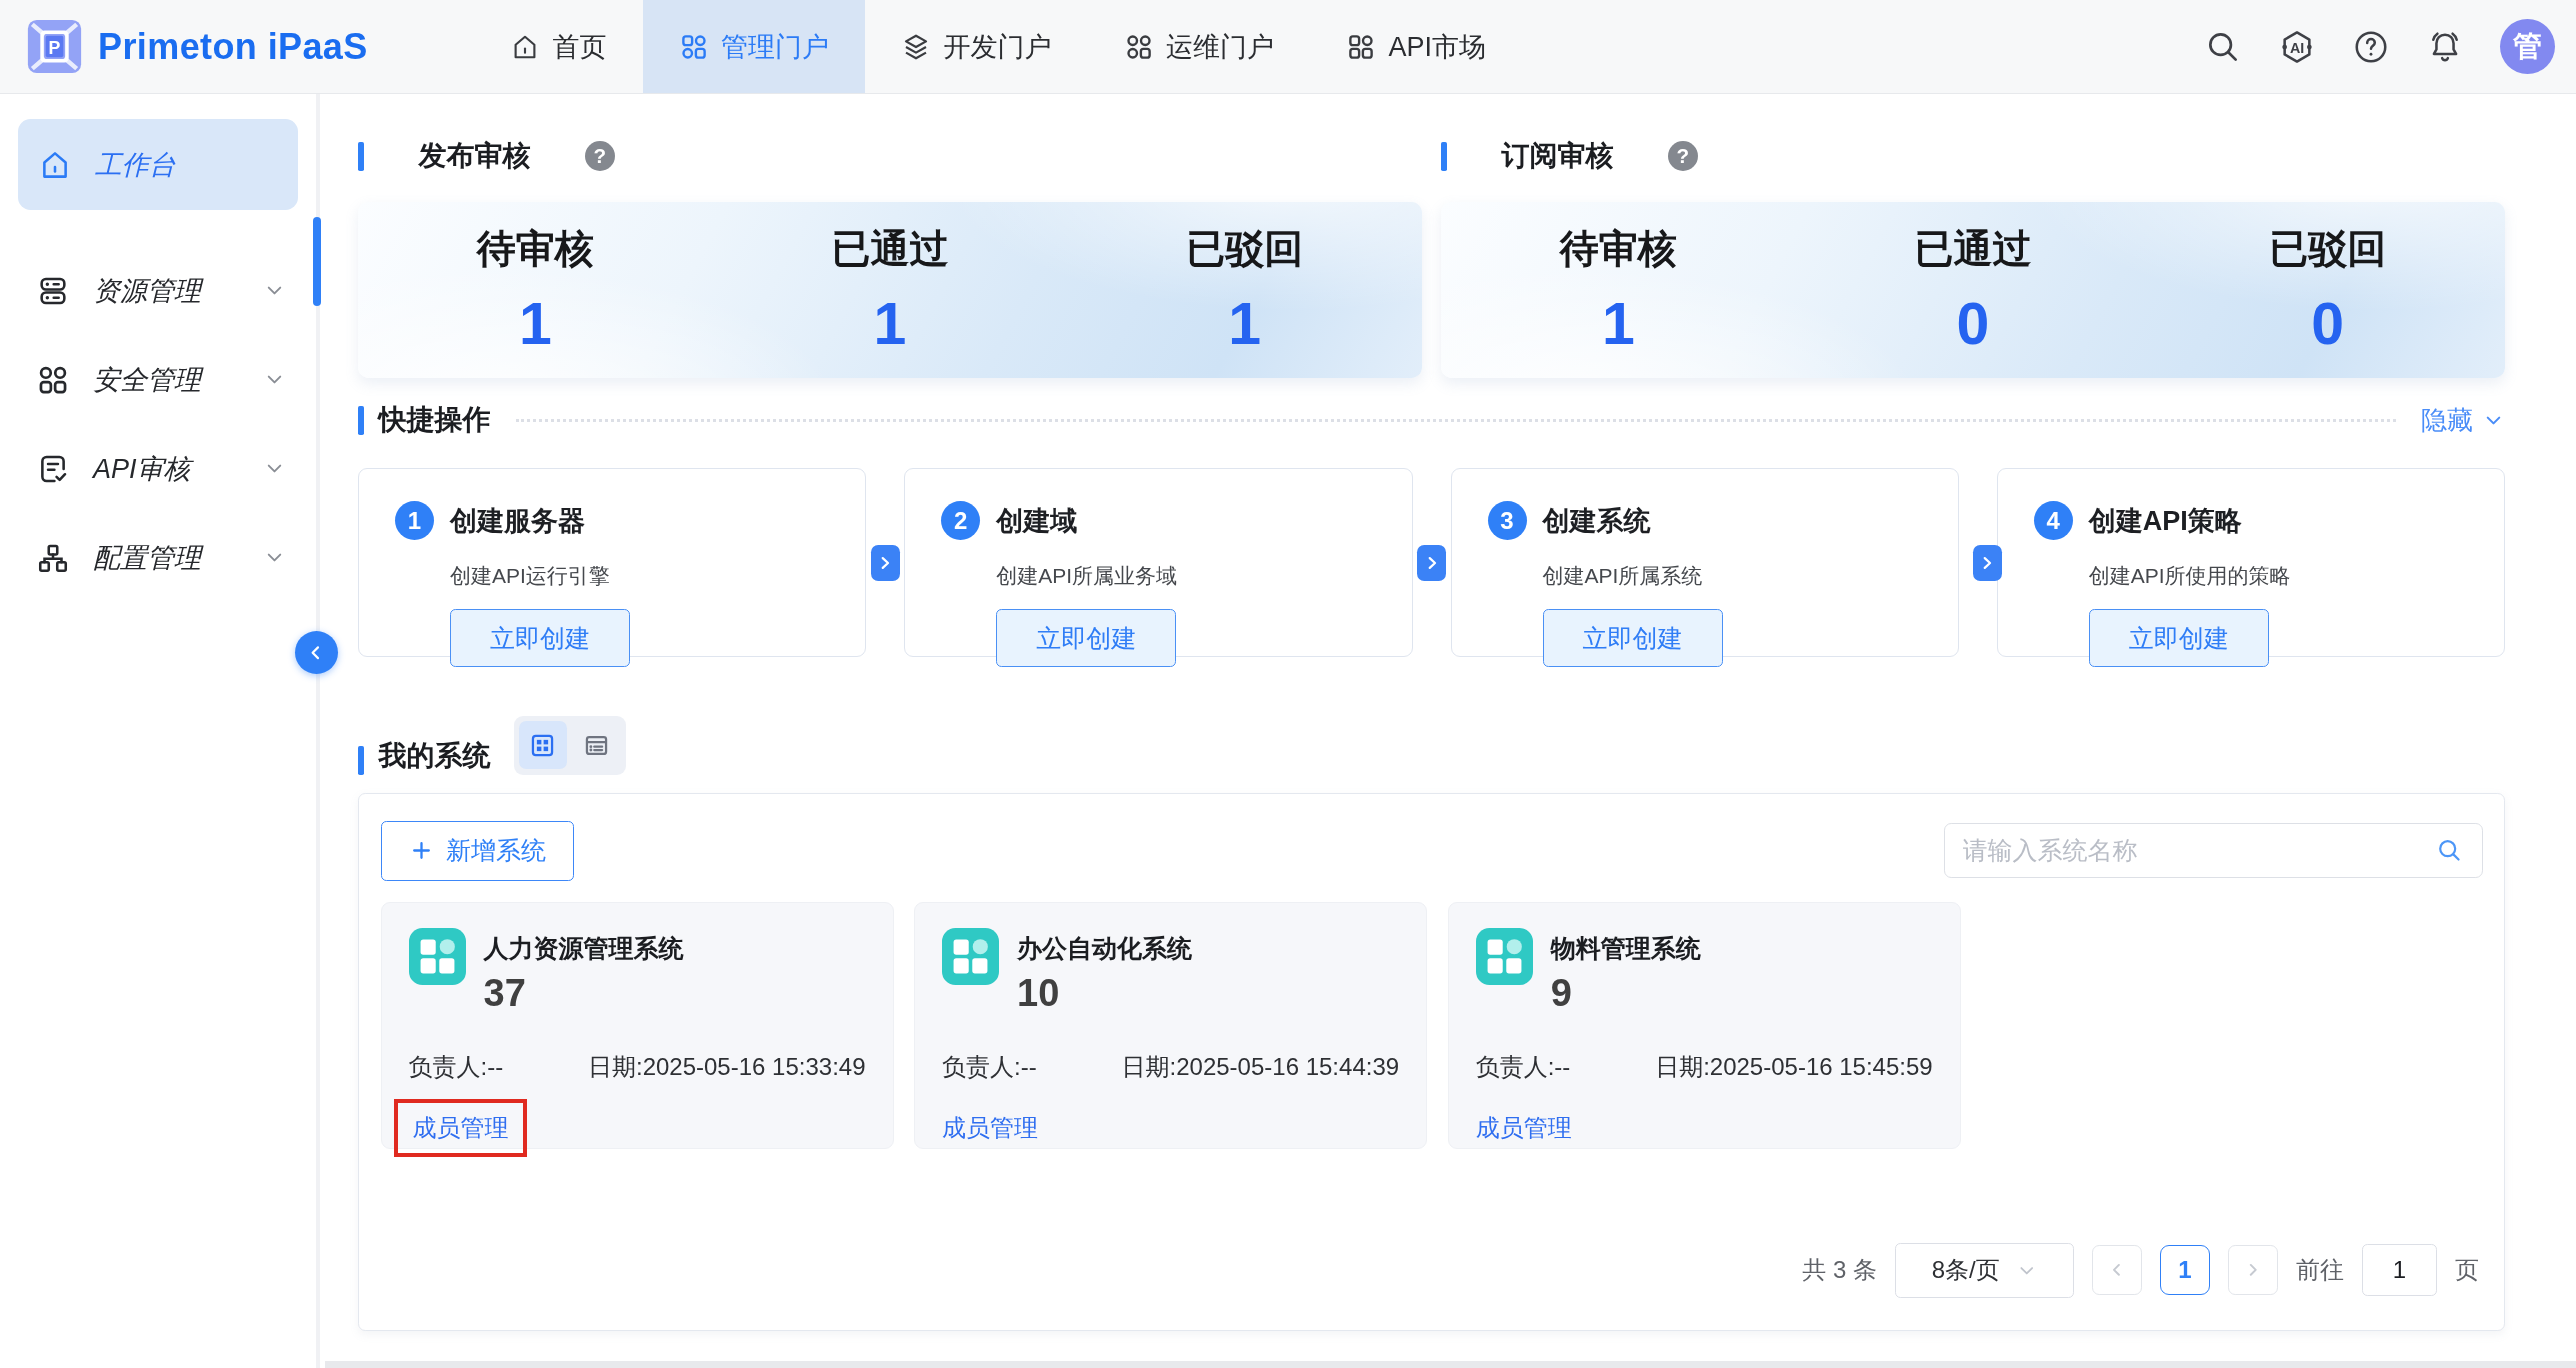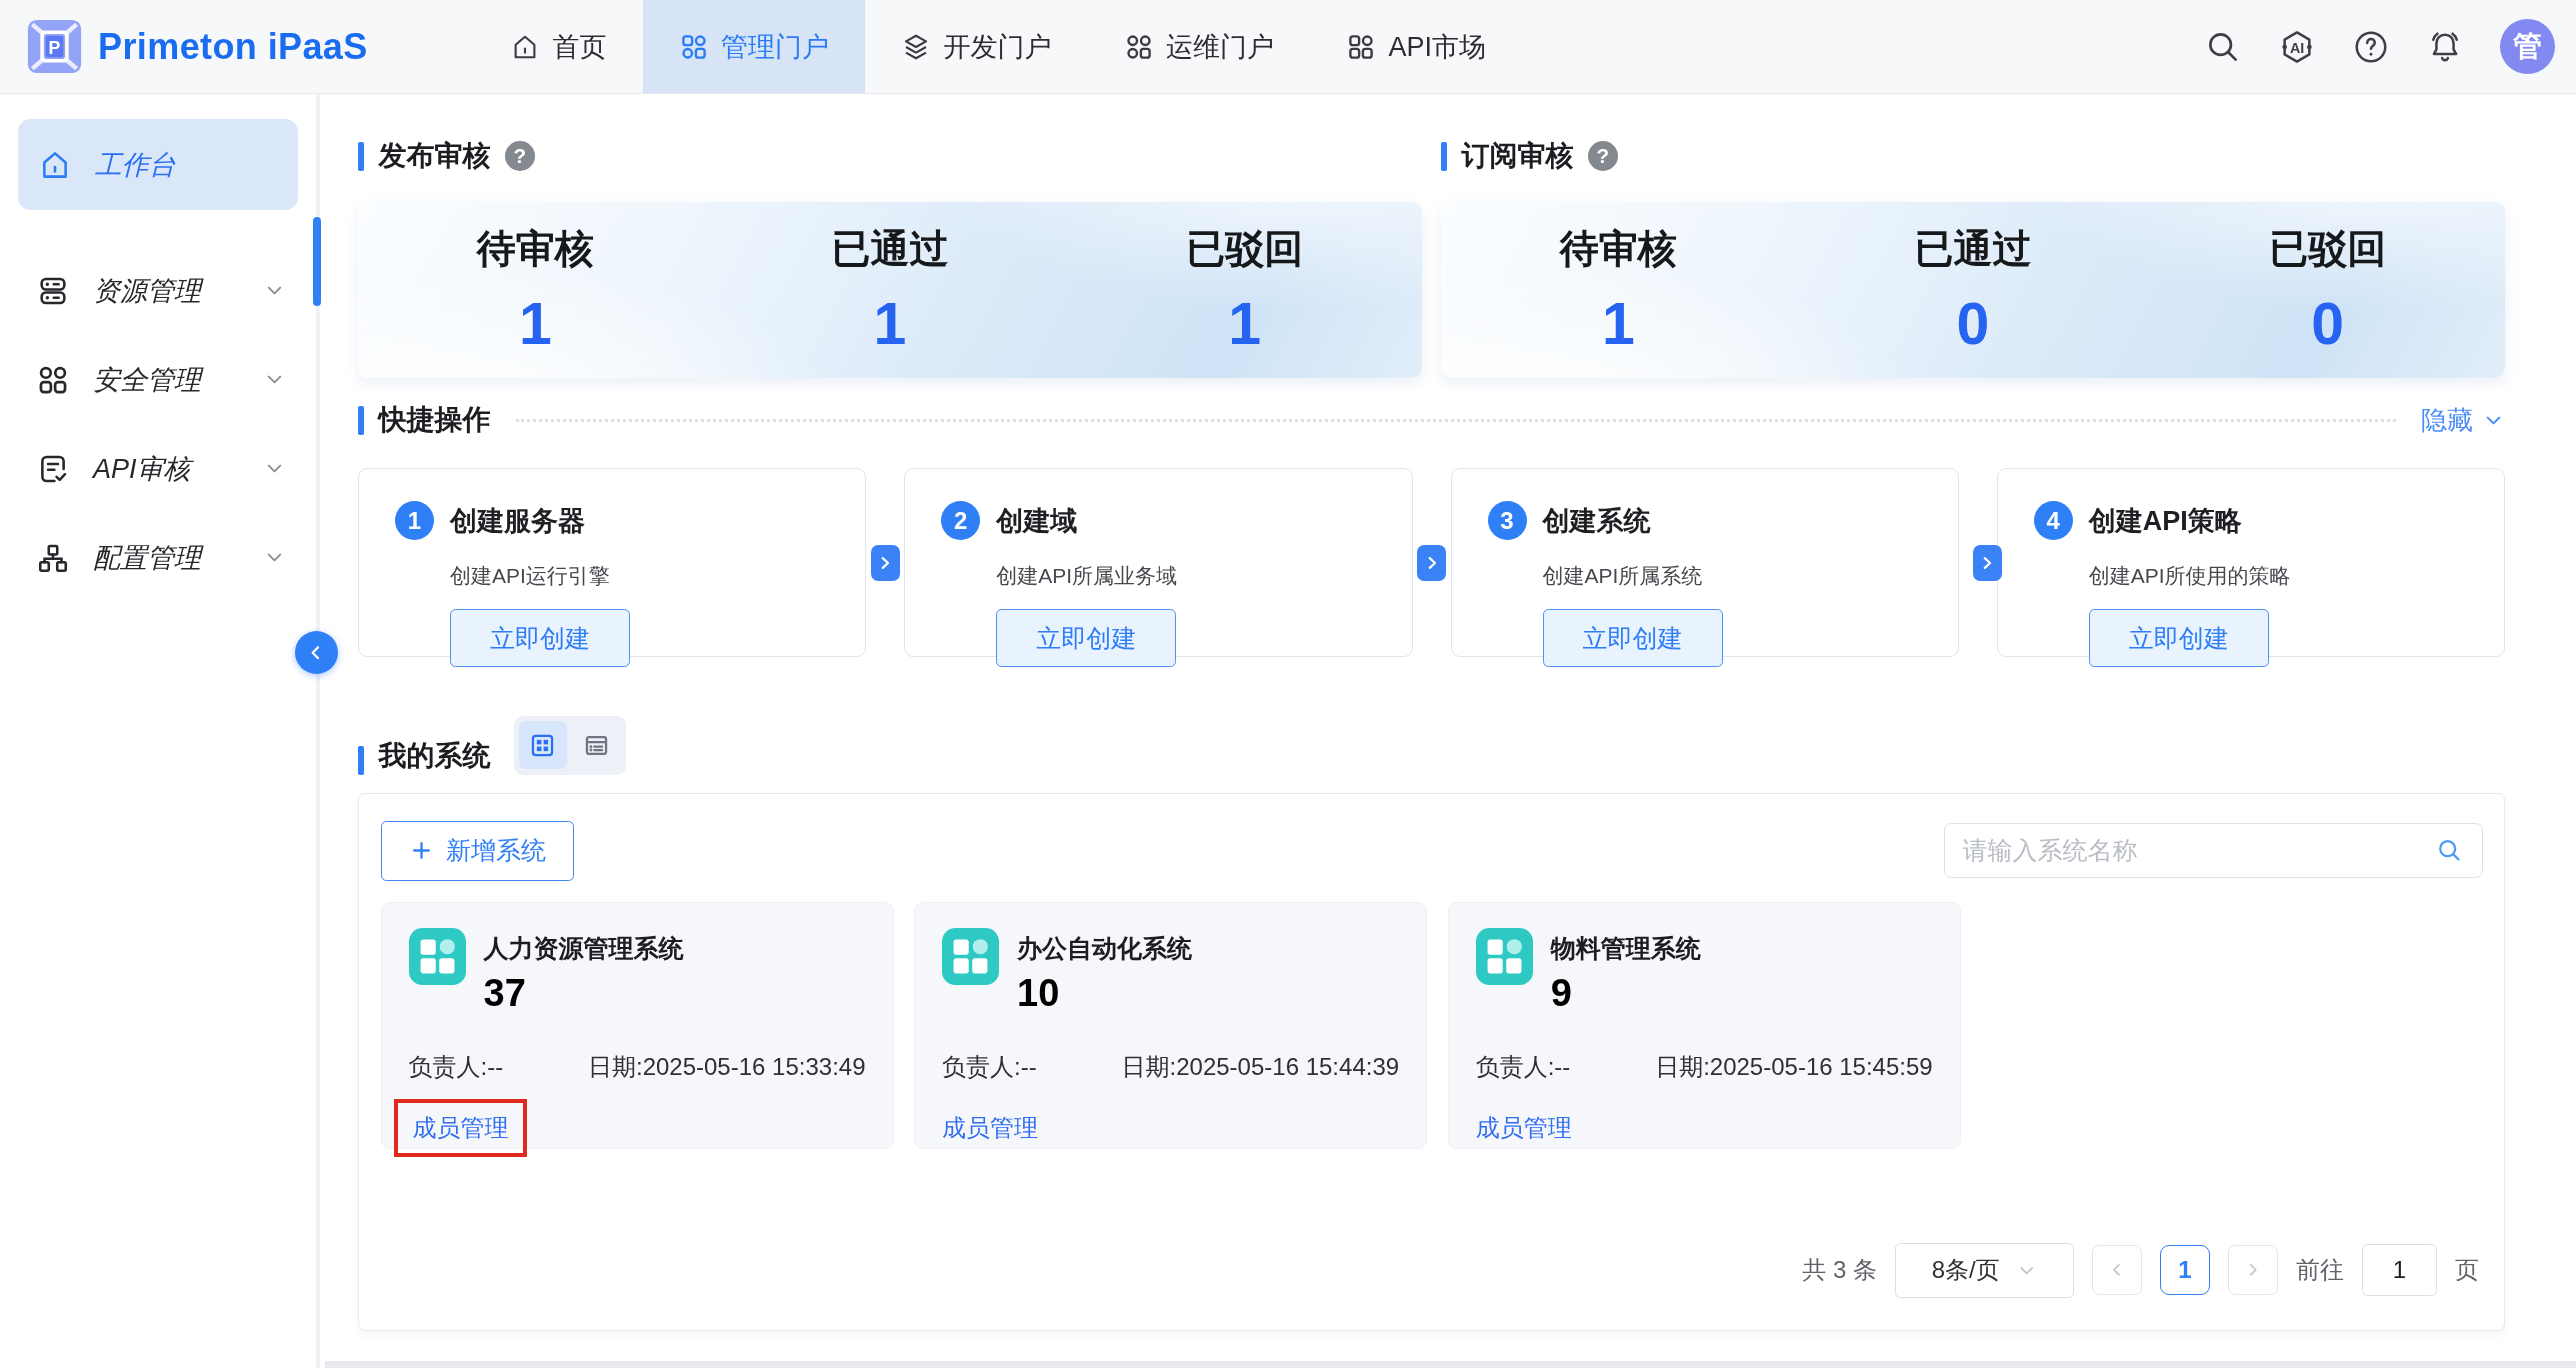--- a/index.html
+++ b/index.html
@@ -41,21 +41,21 @@
                 background:#2f80f7; border-radius:5.4px; }
   .collapse-btn { position:absolute; right:-21.5px; top:537px; width:43px; height:43px; border-radius:50%;
                   background:#2f80f7; color:#fff; display:flex; align-items:center; justify-content:center;
                   cursor:pointer; box-shadow:0 1.8px 7.2px rgba(47,128,247,.4); z-index:25; }
 
   
   .main { position:absolute; left:325px; top:94px; width:2251px; height:1274px; background:#ffffff; }
   .main-inner { padding:43px 71px 0 33px; }
   .bottom-strip { position:absolute; left:0; bottom:0; width:2251px; height:7.2px; background:#e8e9ec; }
 
-  .sec-header { display:flex; align-items:center; }
+  .sec-header { display:flex; align-items:center;gap:40px; }
   .sec-mark { width:6.3px; height:29px; background:#2f80f7; border-radius:1.8px; margin-right:14.3px; }
   .sec-title { font-size:28px; font-weight:bold; color:#1b1d21; }
   .help-badge { width:30px; height:30px; border-radius:50%; background:#84888f; color:#fff;
                 font-size:20.6px; font-weight:bold; display:flex; align-items:center; justify-content:center;
                 margin-left:14.3px; cursor:pointer; }
 
   
   .review-row { display:flex; gap:19px; }
   .review-col { flex:1; }
   .stat-card { margin-top:27px; height:176px; border-radius:10.7px; display:flex; align-items:center;
@@ -106,21 +106,21 @@
   .search-box input { flex:1; border:none; outline:none; font-size:25px; color:#333;
                       font-family:"Liberation Sans","DejaVu Sans",sans-serif; background:transparent; }
   .search-box input::placeholder { color:#b9bdc6; }
 
   .sys-row { margin-top:21.5px; display:flex; gap:20.6px; }
   .sys-card { width:513px; height:247px; background:#f6f7fa; border-radius:9px; padding:25px 27px;
               border:0.9px solid #eef0f4; }
   .sys-top { display:flex; gap:18px; }
   .app-icon { width:57px; height:57px; flex:0 0 auto; }
   .sys-name { font-size:25px; font-weight:600; color:#1b1d21; padding-top:3.6px; }
-  .sys-count { font-size:38px; font-weight:bold; color:#000000; margin-top:7.2px; }
+  .sys-count { font-size:38px; font-weight:bold; color:#404040; margin-top:7.2px; }
   .sys-meta { display:flex; justify-content:space-between; margin-top:36px; font-size:24px; color:#2e3034; }
   .sys-link { display:inline-block; margin-top:29px; font-size:24px; color:#2f6ef0; cursor:pointer; }
   .red-box { display:inline-block; margin:16px 0 0 -14.3px; padding:9px 14.3px; border:4.5px solid #e02a20; }
   .red-box .sys-link { margin-top:0; }
 
   .pager { position:absolute; right:25px; bottom:32px; display:flex; align-items:center; gap:18px;
            font-size:24px; color:#5f6268; }
   .page-size { width:179px; height:55px; border:1.8px solid #dcdfe6; border-radius:5.4px; background:#fff;
                display:flex; align-items:center; justify-content:center; gap:16px; color:#2e3034; cursor:pointer; }
   .pg-btn { width:50px; height:50px; border:1.8px solid #e2e5ea; border-radius:7.2px; background:#fff;

